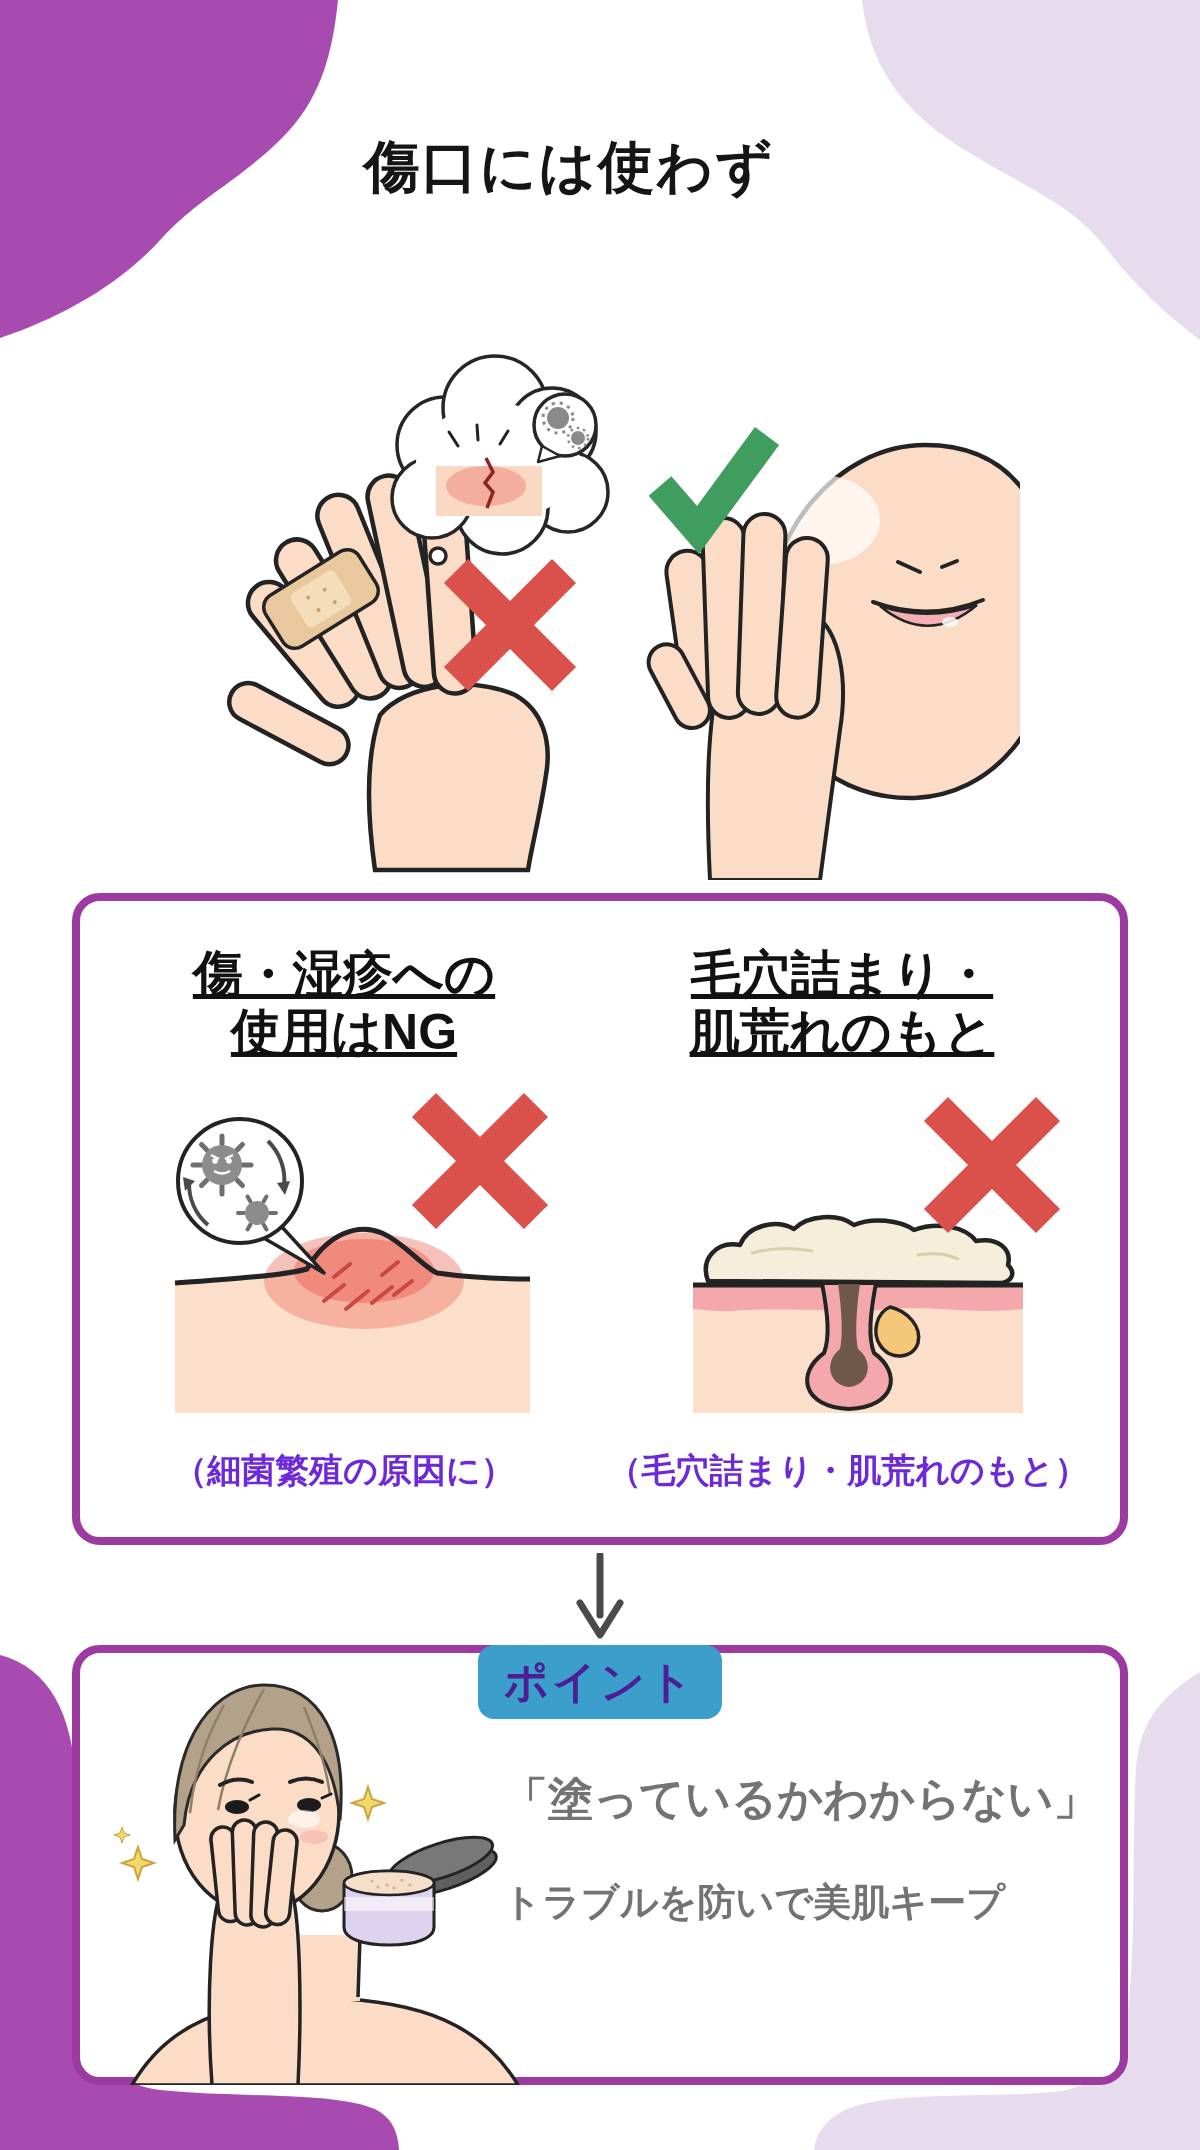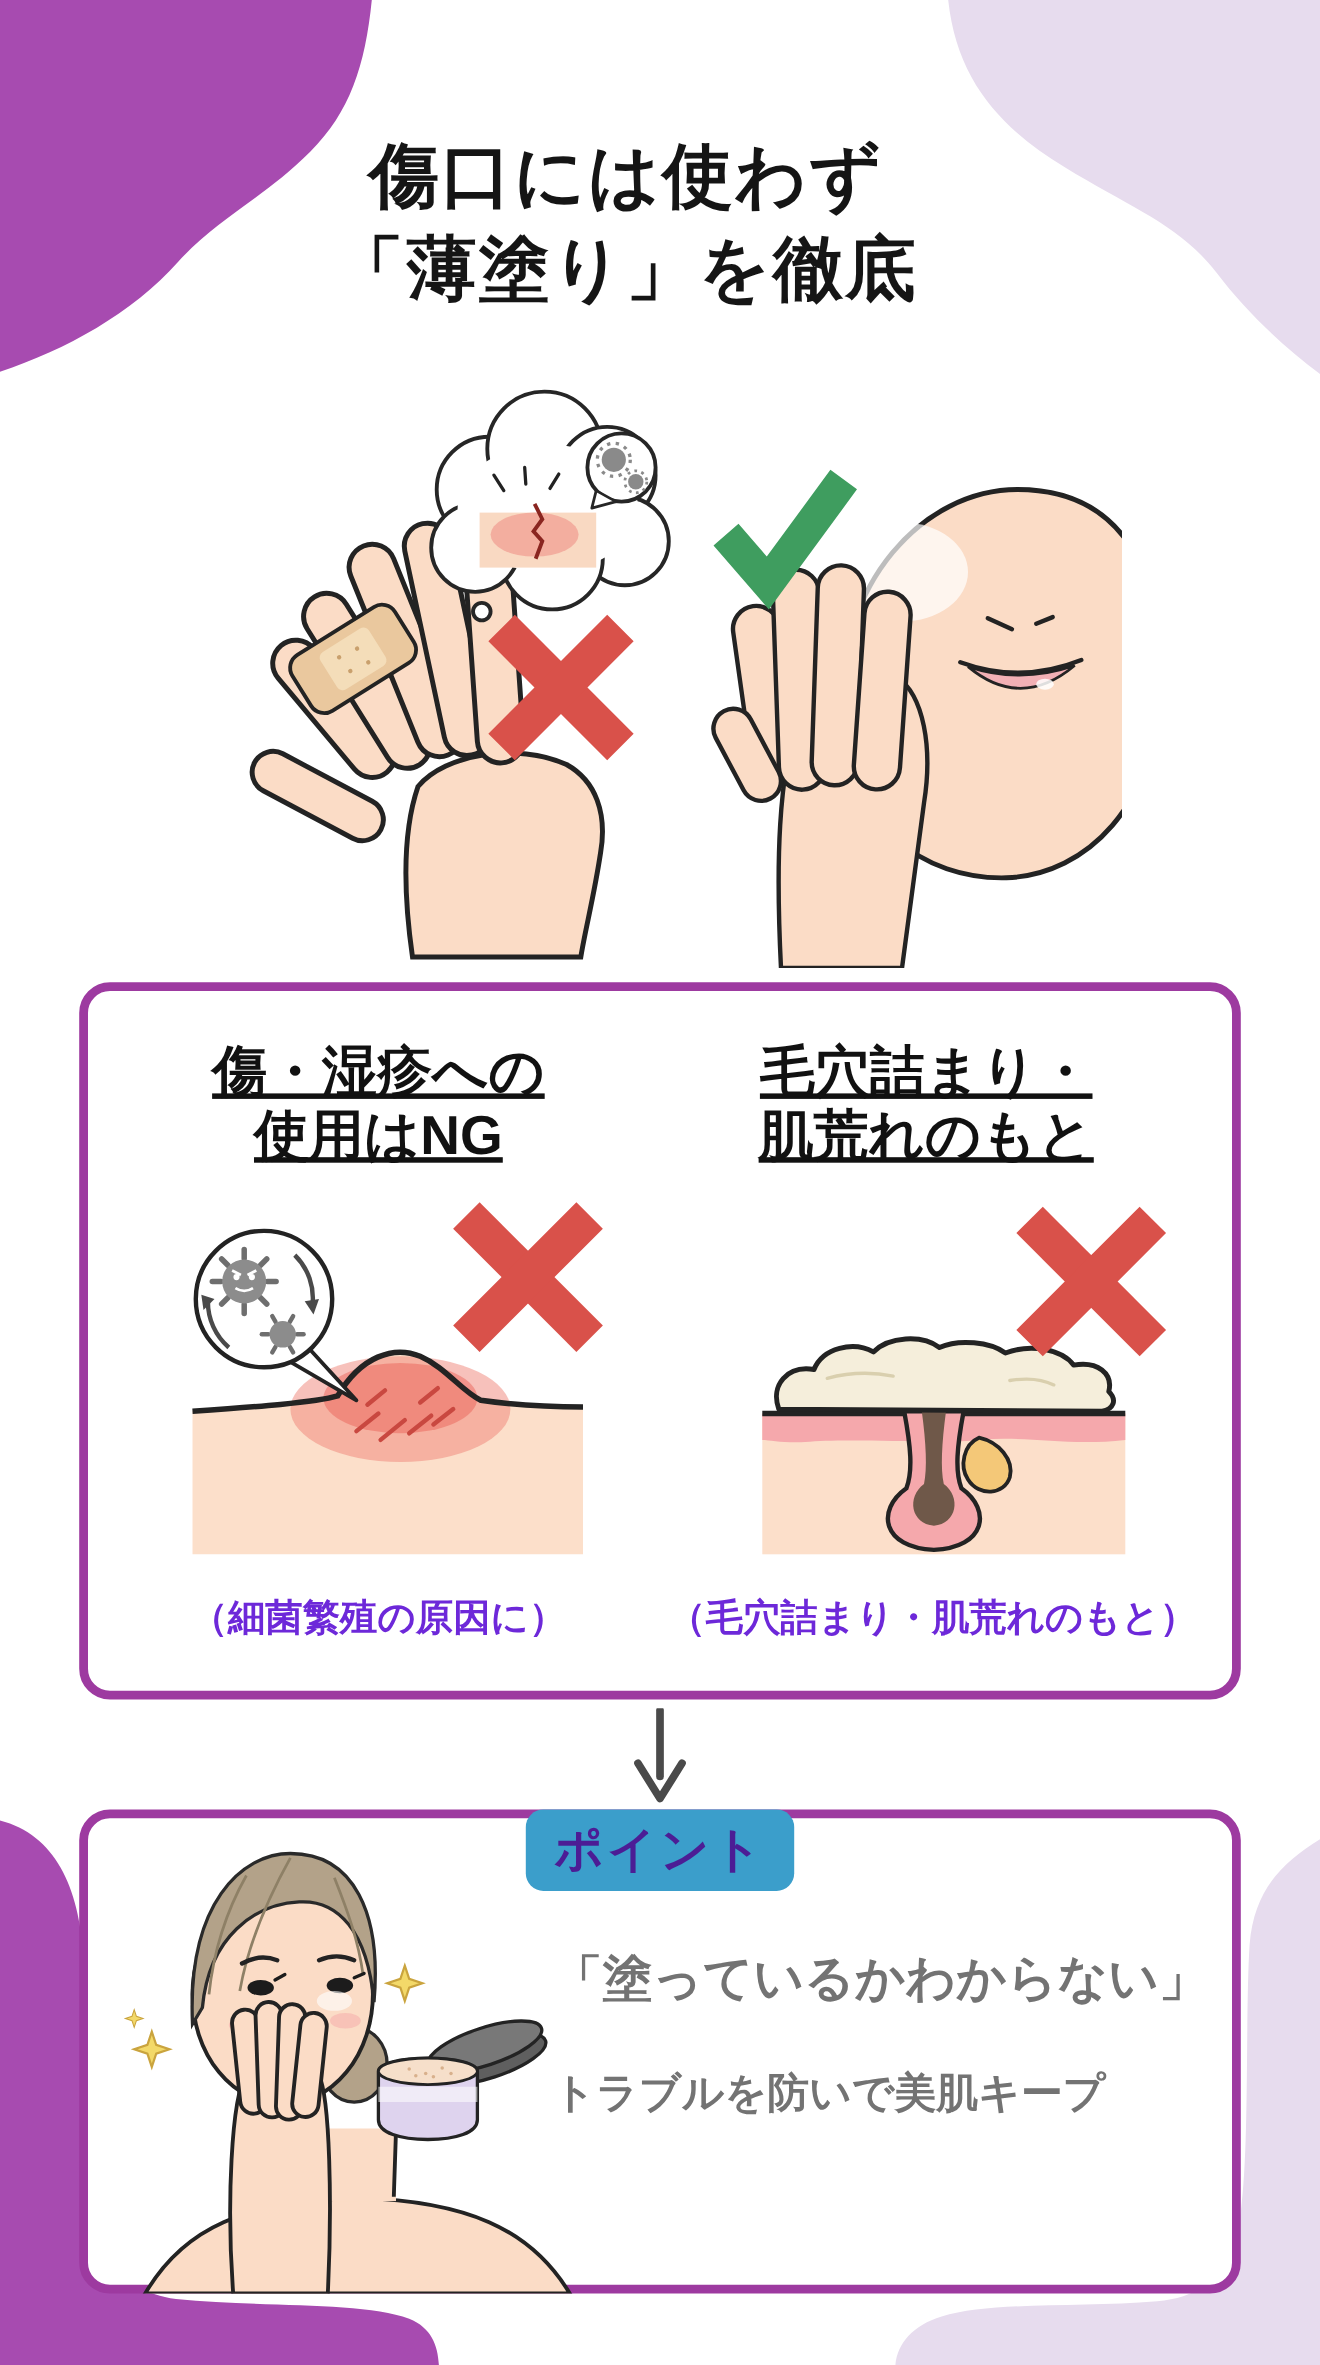--- a/index.html
+++ b/index.html
@@ -5,22 +5,22 @@
   html,body{margin:0;padding:0;}
   body{
     width:1200px;height:2150px;position:relative;overflow:hidden;background:#ffffff;
     font-family:"Liberation Sans","DejaVu Sans",sans-serif;color:#141414;
   }
   svg{display:block}
   .abs{position:absolute}
   #bg-blobs{left:0;top:0;z-index:0}
   .content{z-index:1}
   #main-title{
-    left:0;top:118px;width:1138px;text-align:center;
-    font-size:64px;font-weight:900;line-height:1.32;letter-spacing:2px;color:#151515;z-index:1;
+    left:0;top:130px;width:1138px;text-align:center;
+    font-size:56px;font-weight:900;line-height:1.32;letter-spacing:2px;color:#151515;z-index:1;
   }
   .panel{
     position:absolute;left:72px;width:1056px;background:#ffffff;
     border:8px solid #9d3aa0;border-radius:28px;box-sizing:border-box;z-index:2;
   }
   #ng-panel{top:893px;height:652px;}
   #point-panel{top:1645px;height:440px;}
   .panel-art{position:absolute;left:-8px;top:-8px;pointer-events:none;}
   .ng-heading{
     position:absolute;top:44px;width:500px;text-align:center;
@@ -54,21 +54,20 @@
 
 <svg id="bg-blobs" class="abs" width="1200" height="2150" viewBox="0 0 1200 2150">
   <path d="M0,0 L338,0 C332,60 318,102 282,138 C240,180 196,200 162,238 C120,285 60,318 0,338 Z" fill="#a74bb0"></path>
   <path d="M1200,0 L862,0 C870,75 912,118 968,152 C1030,190 1072,204 1106,248 C1134,285 1168,316 1200,340 Z" fill="#e7dcee"></path>
   <path d="M0,1655 C50,1668 72,1715 76,1780 C80,1860 78,1950 92,2020 C100,2062 120,2085 160,2090 C240,2098 330,2092 372,2108 C392,2116 398,2132 399,2150 L0,2150 Z" fill="#a74bb0"></path>
   <path d="M1200,1672 C1168,1692 1140,1716 1136,1768 C1132,1830 1136,1950 1128,2010 C1122,2060 1100,2088 1052,2092 C980,2098 900,2092 856,2106 C830,2114 816,2130 814,2150 L1200,2150 Z" fill="#e7dcee"></path>
 </svg>
 
 <div id="main-title" class="abs">
   <span>傷口には使わず</span><br>
-  <span>「薄塗り」を徹底</span>
 </div>
 
 <svg id="hero-art" class="abs content" width="840" height="530" viewBox="0 0 840 530">
 
   <g>
     <g fill="#fbdcc6" stroke="#232323" stroke-width="4.5">
       <path d="M195,520 C185,450 188,400 200,365 C225,335 290,325 335,345 C362,360 372,390 366,425 C360,465 352,495 348,520 Z"></path>
       <rect x="-21" y="-4" width="42" height="150" rx="21" transform="translate(78,240) rotate(-40)"></rect>
       <rect x="-21" y="-4" width="42" height="180" rx="21" transform="translate(108,196) rotate(-32)"></rect>
       <rect x="-21" y="-4" width="42" height="205" rx="21" transform="translate(152,150) rotate(-22)"></rect>

